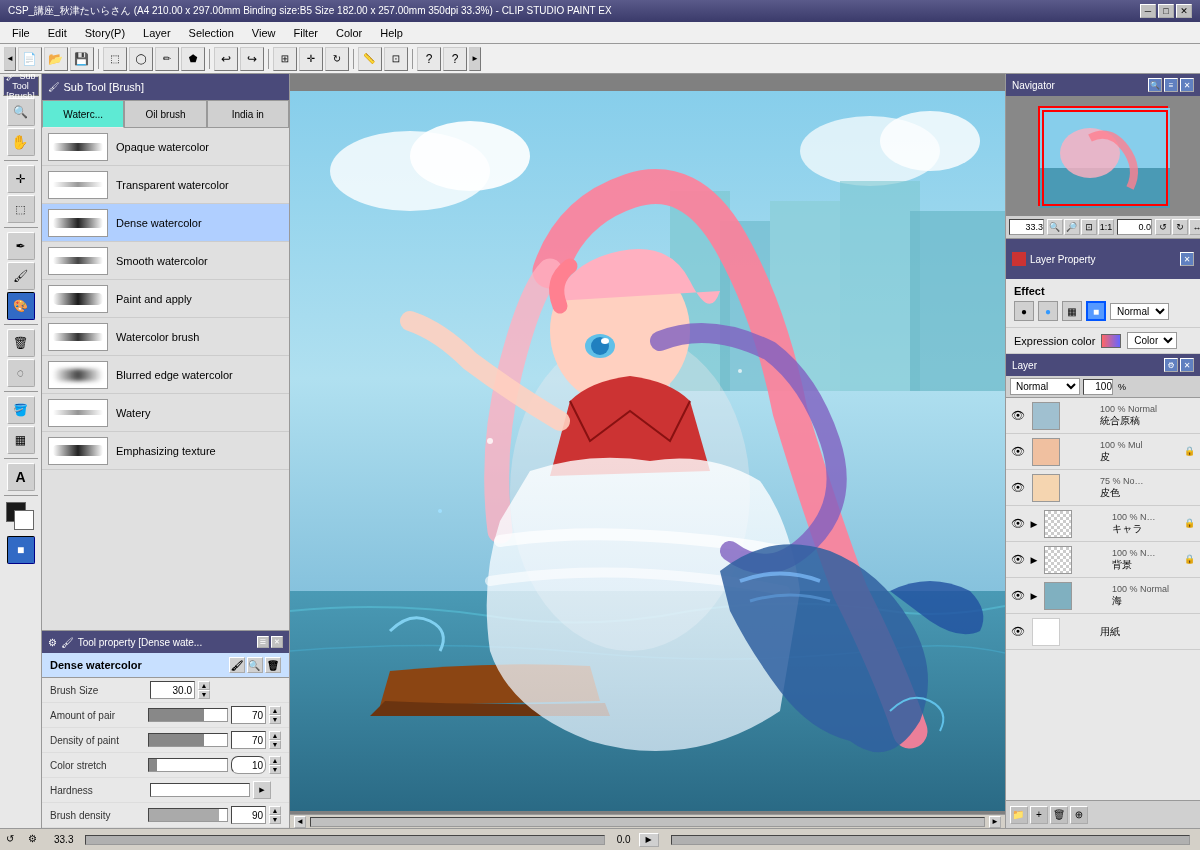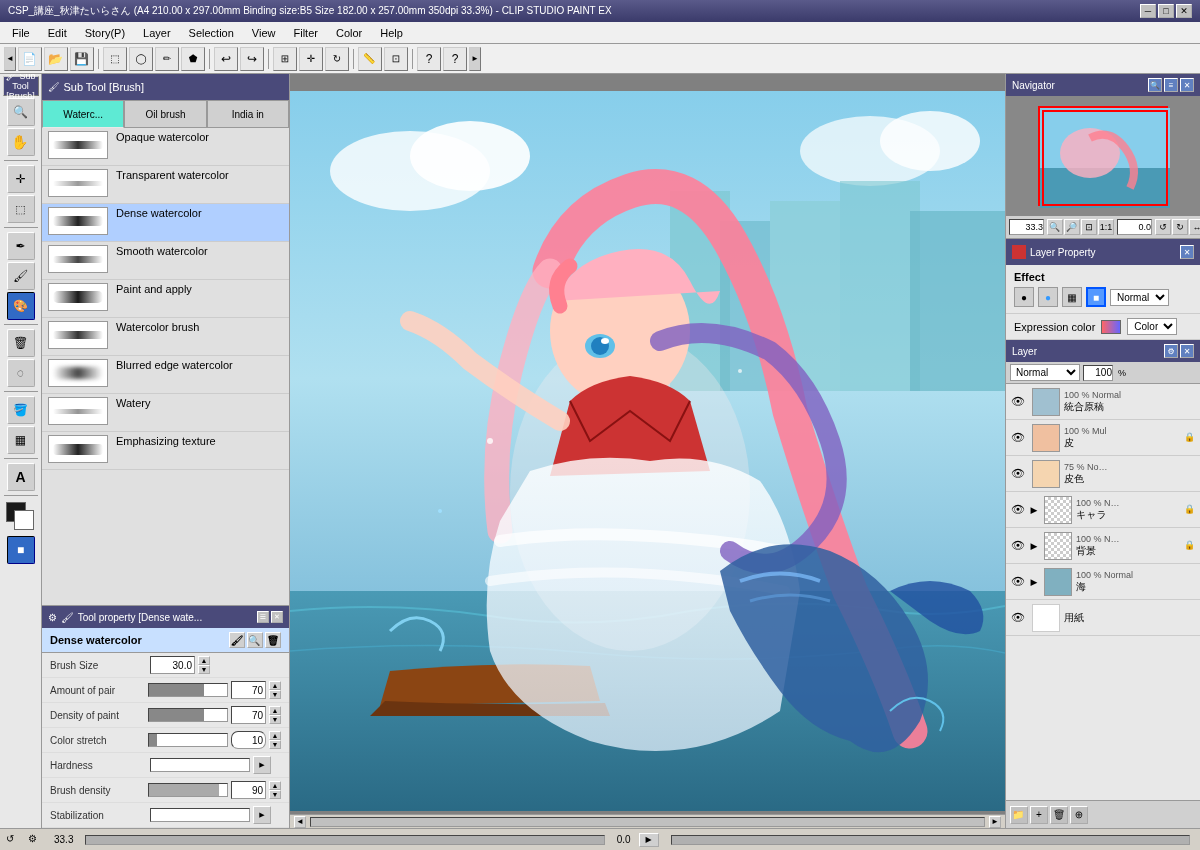--- a/index.html
+++ b/index.html
@@ -29,21 +29,21 @@
     .tool-icon.active { background: #316ac5; color: white; border: 1px inset #003; }
     .tool-sep { width: 34px; height: 1px; background: #999; margin: 2px 0; }
 
     
     #sub-tool-panel { width: 248px; background: #e8e8e8; border-right: 1px solid #999; display: flex; flex-direction: column; }
     #sub-tool-header { background: #4a4a7a; color: white; padding: 4px 6px; font-size: 11px; display: flex; align-items: center; gap: 4px; height: 26px; }
     #sub-tool-tabs { display: flex; background: #d0d0d0; height: 28px; }
     .sub-tab { flex: 1; display: flex; align-items: center; justify-content: center; padding: 2px 4px; border: 1px solid #999; cursor: pointer; font-size: 10px; background: #d0d0d0; }
     .sub-tab.active { background: #5eead4; border-bottom: 1px solid #e8e8e8; }
     #brush-list { flex: 1; background: #e0e0e0; overflow-y: auto; }
-    .brush-item { display: flex; padding: 3px 6px; cursor: pointer; border-bottom: 1px solid #ccc; height: 38px; }
+    .brush-item { display: flex; align-items: center; padding: 3px 6px; cursor: pointer; border-bottom: 1px solid #ccc; height: 38px; }
     .brush-item.selected { background: #b0cfff; }
     .brush-preview { width: 60px; height: 28px; background: #fff; border: 1px solid #999; margin-right: 8px; display: flex; align-items: center; justify-content: center; overflow: hidden; }
     .brush-name { font-size: 11px; }
 
     
     #tool-property { background: #e8e8e8; border-top: 1px solid #999; padding: 0; }
     #tool-prop-header { background: #4a4a7a; color: white; padding: 3px 6px; font-size: 10px; display: flex; align-items: center; justify-content: space-between; height: 22px; }
     #tool-prop-name { background: #c8e0ff; padding: 4px 8px; font-size: 11px; font-weight: bold; border-bottom: 1px solid #999; display: flex; align-items: center; justify-content: space-between; }
     .prop-row { display: flex; align-items: center; padding: 3px 8px; border-bottom: 1px solid #ddd; }
     .prop-label { width: 100px; font-size: 10px; color: #333; }
@@ -60,41 +60,41 @@
     #right-panel { width: 195px; background: #e8e8e8; border-left: 1px solid #999; display: flex; flex-direction: column; }
 
     
     #navigator-header { background: #4a4a7a; color: white; padding: 3px 6px; font-size: 10px; display: flex; align-items: center; justify-content: space-between; height: 22px; }
     #navigator-view { height: 120px; background: #888; display: flex; align-items: center; justify-content: center; position: relative; overflow: hidden; }
     #nav-thumbnail { width: 130px; height: 100px; background: linear-gradient(135deg, #87ceeb, #5ba3c9, #ff9eb5); border: 2px solid red; }
     #nav-controls { display: flex; align-items: center; padding: 3px; gap: 3px; background: #d0d0d0; border-bottom: 1px solid #999; }
     .nav-input { width: 35px; height: 16px; border: 1px inset #999; font-size: 9px; text-align: right; }
 
     
-    #layer-prop-header { background: #4a4a7a; color: white; padding: 13px 6px; font-size: 10px; display: flex; align-items: center; justify-content: space-between; height: 22px; }
+    #layer-prop-header { background: #4a4a7a; color: white; padding: 20px 6px; font-size: 10px; display: flex; align-items: center; justify-content: space-between; height: 22px; }
     #effect-section { padding: 6px 8px; border-bottom: 1px solid #ccc; }
     .effect-label { font-size: 11px; font-weight: bold; margin-bottom: 4px; }
     .effect-icons { display: flex; gap: 4px; align-items: center; }
     .effect-icon { width: 20px; height: 20px; border: 1px solid #999; background: #d0d0d0; display: flex; align-items: center; justify-content: center; font-size: 10px; cursor: pointer; }
     .effect-icon.selected { border: 2px solid #0055ff; background: #c0d0ff; }
     .expr-color { display: flex; align-items: center; gap: 6px; padding: 4px 8px; border-bottom: 1px solid #ccc; }
     .color-swatch { width: 20px; height: 14px; background: linear-gradient(to right, #ff6666, #6666ff); border: 1px solid #666; }
     .expr-select { font-size: 10px; border: 1px solid #999; background: white; padding: 1px 2px; }
 
     
     #layer-panel-header { background: #4a4a7a; color: white; padding: 3px 6px; font-size: 10px; display: flex; align-items: center; justify-content: space-between; height: 22px; }
     #layer-controls { display: flex; align-items: center; padding: 2px 4px; gap: 3px; background: #d0d0d0; border-bottom: 1px solid #999; }
     .blend-select { font-size: 10px; border: 1px solid #999; background: white; padding: 1px; width: 70px; }
     .opacity-input { width: 30px; height: 16px; border: 1px inset #999; font-size: 10px; text-align: right; }
     #layer-list { flex: 1; overflow-y: auto; background: #e8e8e8; }
     .layer-item { display: flex; align-items: center; padding: 2px 4px; border-bottom: 1px solid #ccc; height: 36px; cursor: pointer; }
     .layer-vis { width: 16px; height: 16px; display: flex; align-items: center; justify-content: center; cursor: pointer; margin-right: 2px; }
     .layer-fold { width: 12px; height: 12px; display: flex; align-items: center; justify-content: center; cursor: pointer; font-size: 9px; }
     .layer-thumb { width: 28px; height: 28px; border: 1px solid #999; margin: 0 4px; background: #fff; }
-    .layer-info { flex: 1; }
+    .layer-info { flex: 1; margin-left: 36px; }
     .layer-blend { font-size: 9px; color: #555; }
     .layer-name { font-size: 10px; }
     .layer-lock { width: 12px; height: 12px; font-size: 9px; }
 
     
     #status-bar { height: 22px; background: #d4d0c8; border-top: 1px solid #999; display: flex; align-items: center; padding: 0 6px; gap: 8px; font-size: 10px; }
     .sub-tb-btn { width: 12px; height: 12px; background: #c0c0c0; border: 1px outset #fff; margin: 1px 0; font-size: 7px; display: flex; align-items: center; justify-content: center; cursor: pointer; }
 
     .hardness-bar { width: 100px; height: 14px; background: #fff; border: 1px inset #999; display: flex; }
 
@@ -342,29 +342,20 @@
             <div style="background:#aaa;height:100%;width:90%;"></div>
           </div>
           <input class="prop-input" value="90" type="text" style="width: 35px;">
           <div class="prop-stepper">
             <div class="prop-step">▲</div>
             <div class="prop-step">▼</div>
           </div>
         </div>
       </div>
 
-      <div class="prop-row">
-        <span class="prop-label">Stabilization</span>
-        <div class="prop-value">
-          <div class="hardness-bar" style="width:100px;">
-            <div style="background:#ccc;height:100%;width:0%;"></div>
-          </div>
-          <div class="prop-step" style="width:18px;height:18px;">▶</div>
-        </div>
-      </div>
 
     </div>
   </div>
 
   <div id="canvas-area">
     <div id="canvas-content">
       
       <svg width="715" height="720" xmlns="http://www.w3.org/2000/svg">
 
         <defs>

